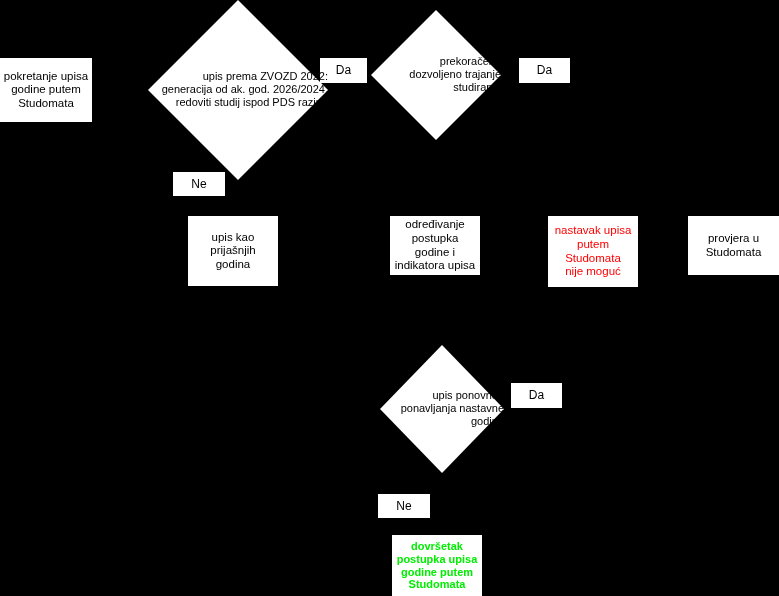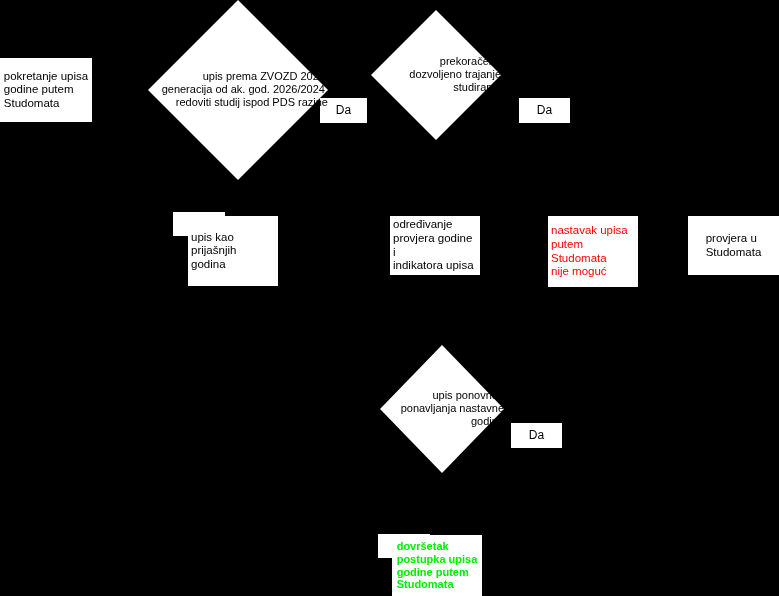--- a/index.html
+++ b/index.html
@@ -22,33 +22,32 @@
     background: #000000;
   }
   .node {
     position: absolute;
     box-sizing: border-box;
     background: #ffffff;
     color: #000000;
     display: flex;
     align-items: center;
     justify-content: center;
-    text-align: left;
+    text-align: center;
     line-height: 1.18;
     white-space: pre-line;
   }
   .process {
     font-size: 11.5px;
     padding: 2px 3px;
   }
   .label-box {
     font-size: 12px;
     background: #ffffff;
     color: #000000;
-    margin-top: 40px;
   }
   .decision {
     position: absolute;
     background: transparent;
   }
   .decision .diamond-shape {
     position: absolute;
     left: 0; top: 0;
     width: 100%;
     height: 100%;
@@ -97,21 +96,21 @@
 dozvoljeno trajanje
 studiranja</div>
   </div>
 
   <div class="node label-box" style="left:519px; top:58px; width:51px; height:25px;">Da</div>
 
   <div class="node process" style="left:188px; top:216px; width:90px; height:70px;">upis kao prijašnjih
 godina</div>
 
   <div class="node process" style="left:390px; top:216px; width:90px; height:59px;">određivanje
-provjera godine i
+postupka godine i
 indikatora upisa</div>
 
   <div class="node process red-text" style="left:548px; top:216px; width:90px; height:71px;">nastavak upisa
 putem Studomata
 nije moguć</div>
 
   <div class="node process" style="left:688px; top:216px; width:91px; height:59px;">provjera u
 Studomata</div>
 
   <div class="decision" style="left:380px; top:345px; width:124px; height:128px;">

